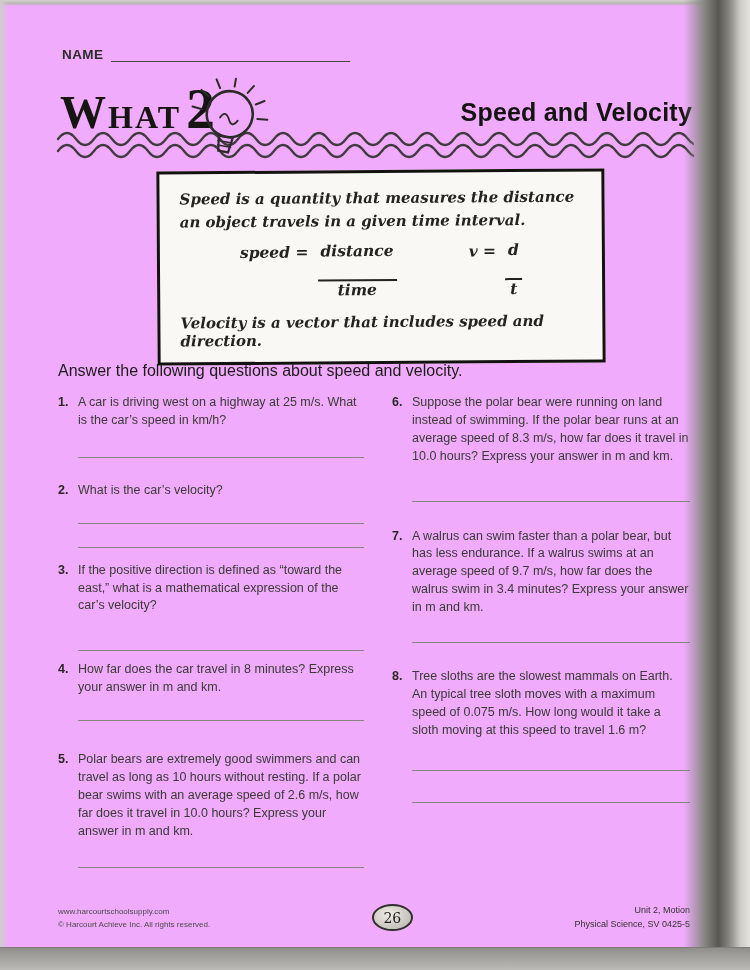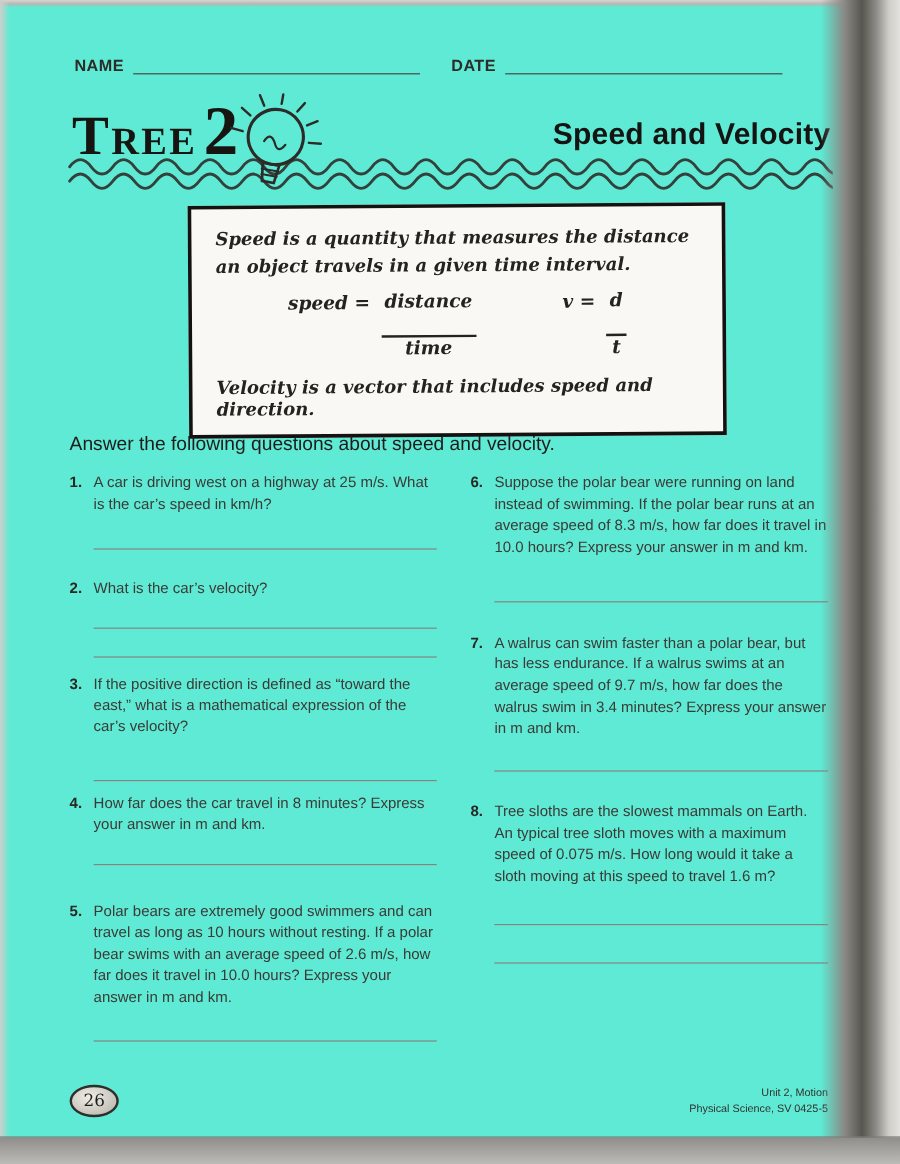--- a/index.html
+++ b/index.html
@@ -1,19 +1,19 @@
 <!DOCTYPE html>
 <html><head>
 <meta charset="utf-8">
 <style>
   * { box-sizing: border-box; }
   html,body { margin:0; padding:0; background:#9a9995; }
   .page {
     position:relative; width:750px; height:970px;
-    background:#5eead4; overflow:hidden;
+    background:#f0abfc; overflow:hidden;
     font-family:"Liberation Sans", sans-serif; color:#3a3935;
   }
   
   .edge-top { position:absolute; top:0; left:0; width:100%; height:6px;
     background:linear-gradient(#d6d5d1, #b8b7b3 55%, rgba(247,246,241,0)); z-index:5;}
   .edge-left { position:absolute; top:0; left:0; width:8px; height:100%;
     background:linear-gradient(to right, #cfceca, rgba(247,246,241,0)); z-index:5;}
   .edge-bottom { position:absolute; bottom:0; left:0; width:100%; height:23px;
     background:linear-gradient(#8f8e8a, #bcbbb7); border-top:1px solid #7d7c78; z-index:6;}
   .edge-right { position:absolute; top:0; right:0; width:66px; height:100%; z-index:6;
@@ -84,29 +84,25 @@
 
 <div class="page">
   <div class="edge-top"></div>
   <div class="edge-left"></div>
 
   <div class="topline">
     <div class="field field-name">
       <span class="lbl">NAME</span>
       <span class="line"></span>
     </div>
-    <div class="field field-date">
-      <span class="lbl">DATE</span>
-      <span class="line"></span>
-    </div>
   </div>
 
   <div class="header">
     <div class="unit-wrap">
-      <span class="unit-word">Tree</span>
+      <span class="unit-word">What</span>
       <span class="unit-num">2</span>
     </div>
     <svg class="waves" width="638" height="32" viewBox="0 0 638 32">
       <g fill="none" stroke="#2f2e2b" stroke-width="2.3" stroke-linecap="round" opacity="0.9">
         <path d="M2 9 q9 -12 18 0 t18 0 t18 0 t18 0 t18 0 t18 0 t18 0 t18 0 t18 0 t18 0 t18 0 t18 0 t18 0 t18 0 t18 0 t18 0 t18 0 t18 0 t18 0 t18 0 t18 0 t18 0 t18 0 t18 0 t18 0 t18 0 t18 0 t18 0 t18 0 t18 0 t18 0 t18 0 t18 0 t18 0 t18 0 t18 0"></path>
         <path d="M2 21 q9 -12 18 0 t18 0 t18 0 t18 0 t18 0 t18 0 t18 0 t18 0 t18 0 t18 0 t18 0 t18 0 t18 0 t18 0 t18 0 t18 0 t18 0 t18 0 t18 0 t18 0 t18 0 t18 0 t18 0 t18 0 t18 0 t18 0 t18 0 t18 0 t18 0 t18 0 t18 0 t18 0 t18 0 t18 0 t18 0 t18 0"></path>
       </g>
     </svg>
     <span class="bulb">
       <svg width="84" height="92" viewBox="0 0 84 92">
@@ -223,20 +219,24 @@
           <span class="q-text">Tree sloths are the slowest mammals on Earth. An typical tree sloth moves with a maximum speed of 0.075 m/s. How long would it take a sloth moving at this speed to travel 1.6 m?</span>
         </div>
         <div class="answer-line h32"></div>
         <div class="answer-line h32"></div>
       </div>
 
     </div>
   </div>
 
   <div class="footer">
+    <div class="foot-left">
+      <div>www.harcourtschoolsupply.com</div>
+      <div>© Harcourt Achieve Inc. All rights reserved.</div>
+    </div>
     <div class="badge">26</div>
     <div class="foot-right">
       <div>Unit 2, Motion</div>
       <div>Physical Science, SV 0425-5</div>
     </div>
   </div>
 
   <div class="edge-right"></div>
   <div class="edge-bottom"></div>
 </div>

